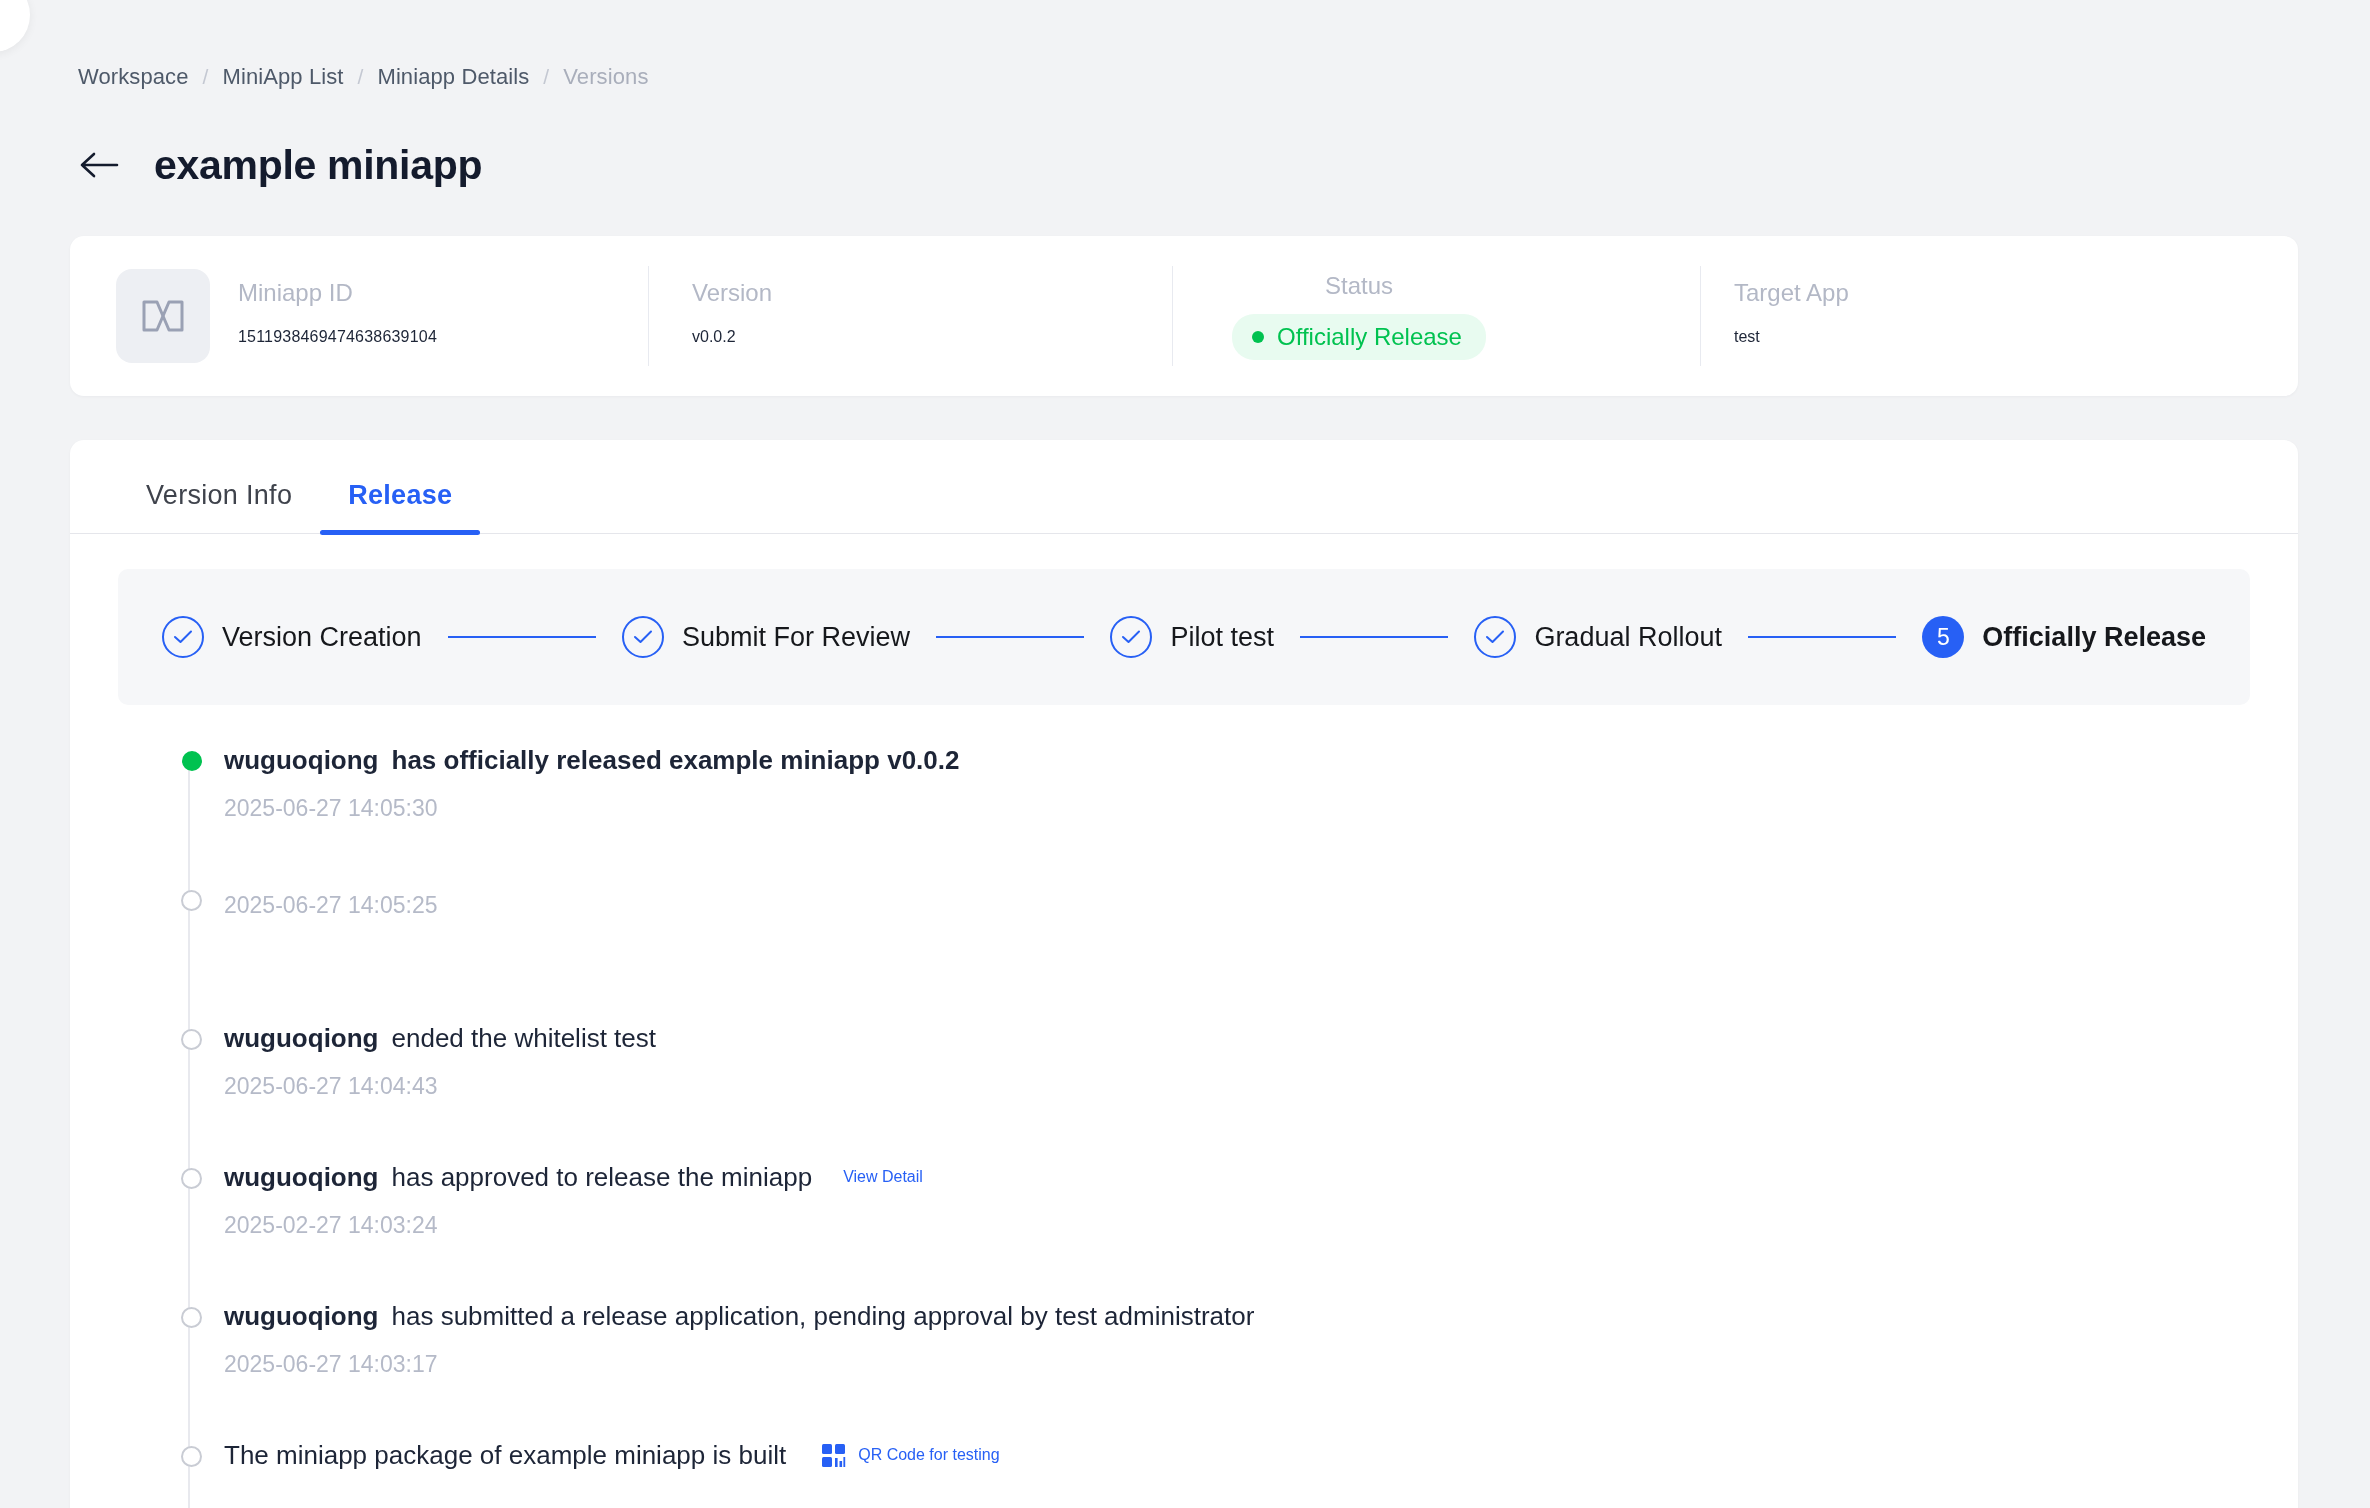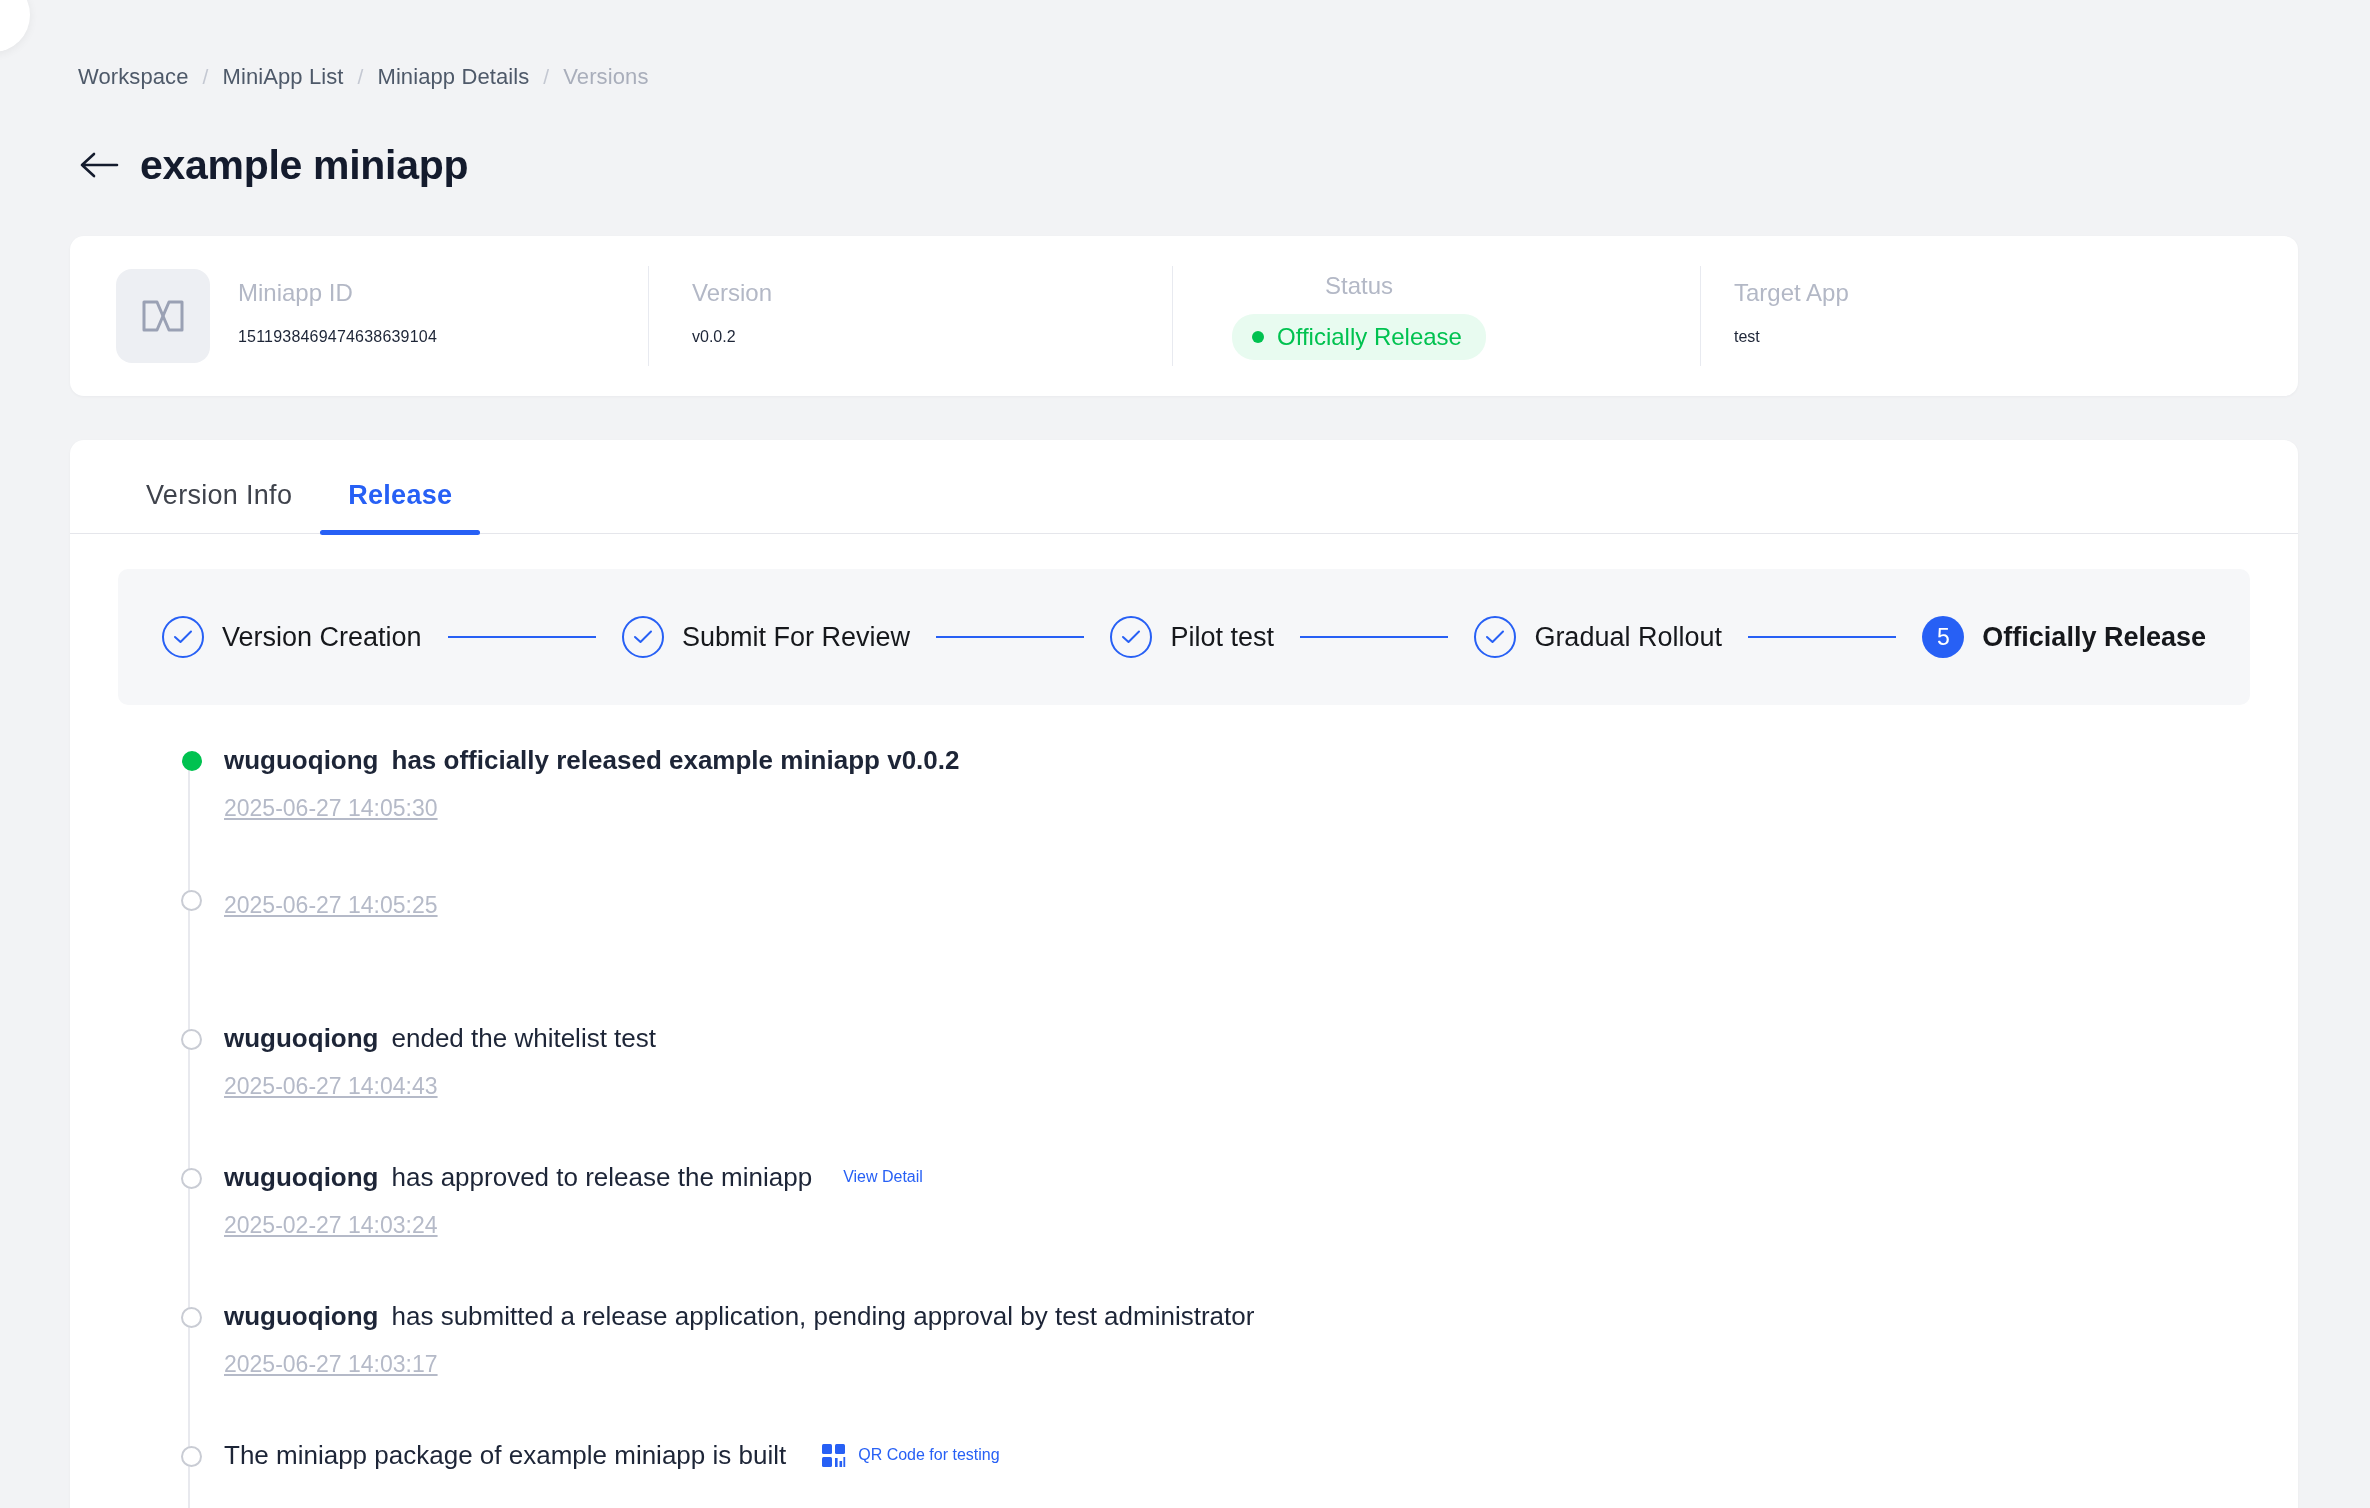--- a/index.html
+++ b/index.html
@@ -49,21 +49,21 @@
     font-size: 21px;
   }
 
   
   .page-head {
     position: absolute;
     left: 78px;
     top: 140px;
     display: flex;
     align-items: center;
-    gap: 20px;
+    gap: 34px;
   }
   .back-arrow {
     width: 42px;
     height: 42px;
     display: flex;
     align-items: center;
     justify-content: center;
     cursor: pointer;
   }
   .back-arrow svg { display: block; }
@@ -318,21 +318,20 @@
     margin-left: 22px;
     cursor: pointer;
     gap: 12px;
   }
   .tl-qr .tl-link { margin-left: 0; }
   .tl-time {
     font-size: 23px;
     line-height: 28px;
     color: #b5bac8;
     padding-top: 17px;
-    text-decoration: underline;
   }
   .tl-gap { height: 43px; }
 </style>
 </head>
 <body>
 
 <div class="corner-orb"></div>
 
 <nav class="breadcrumb">
   <span class="crumb">Workspace</span>

